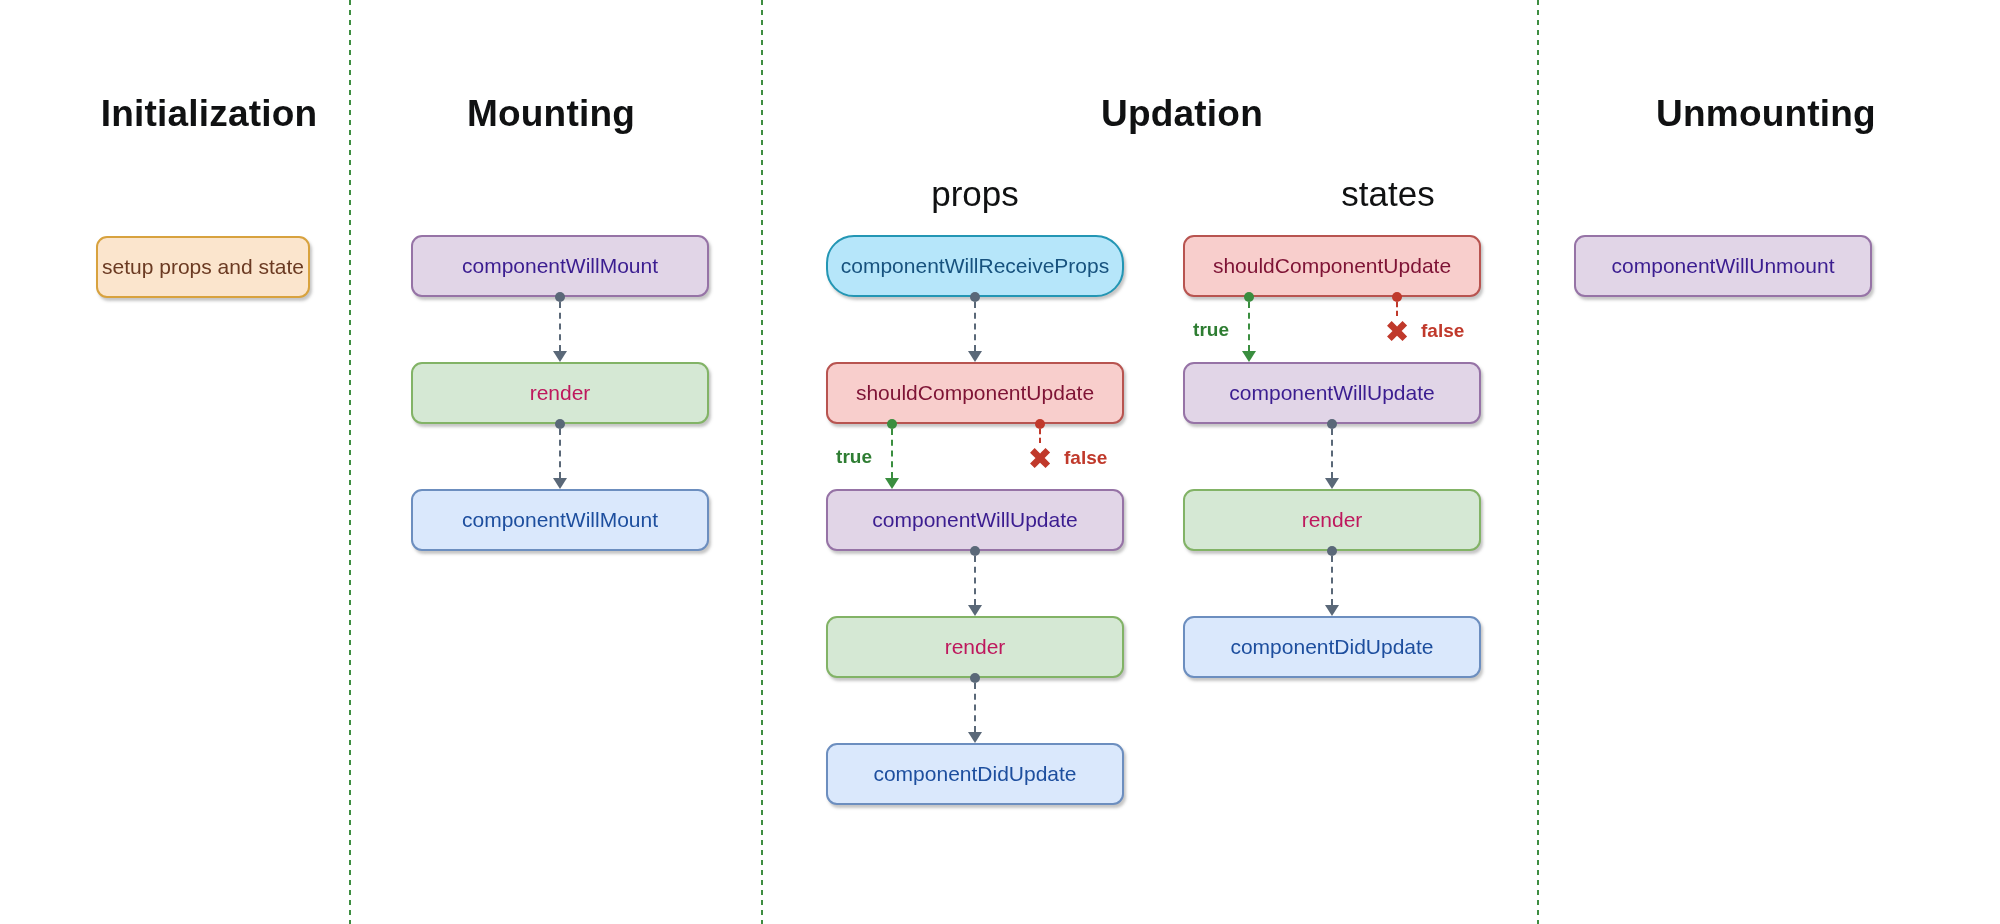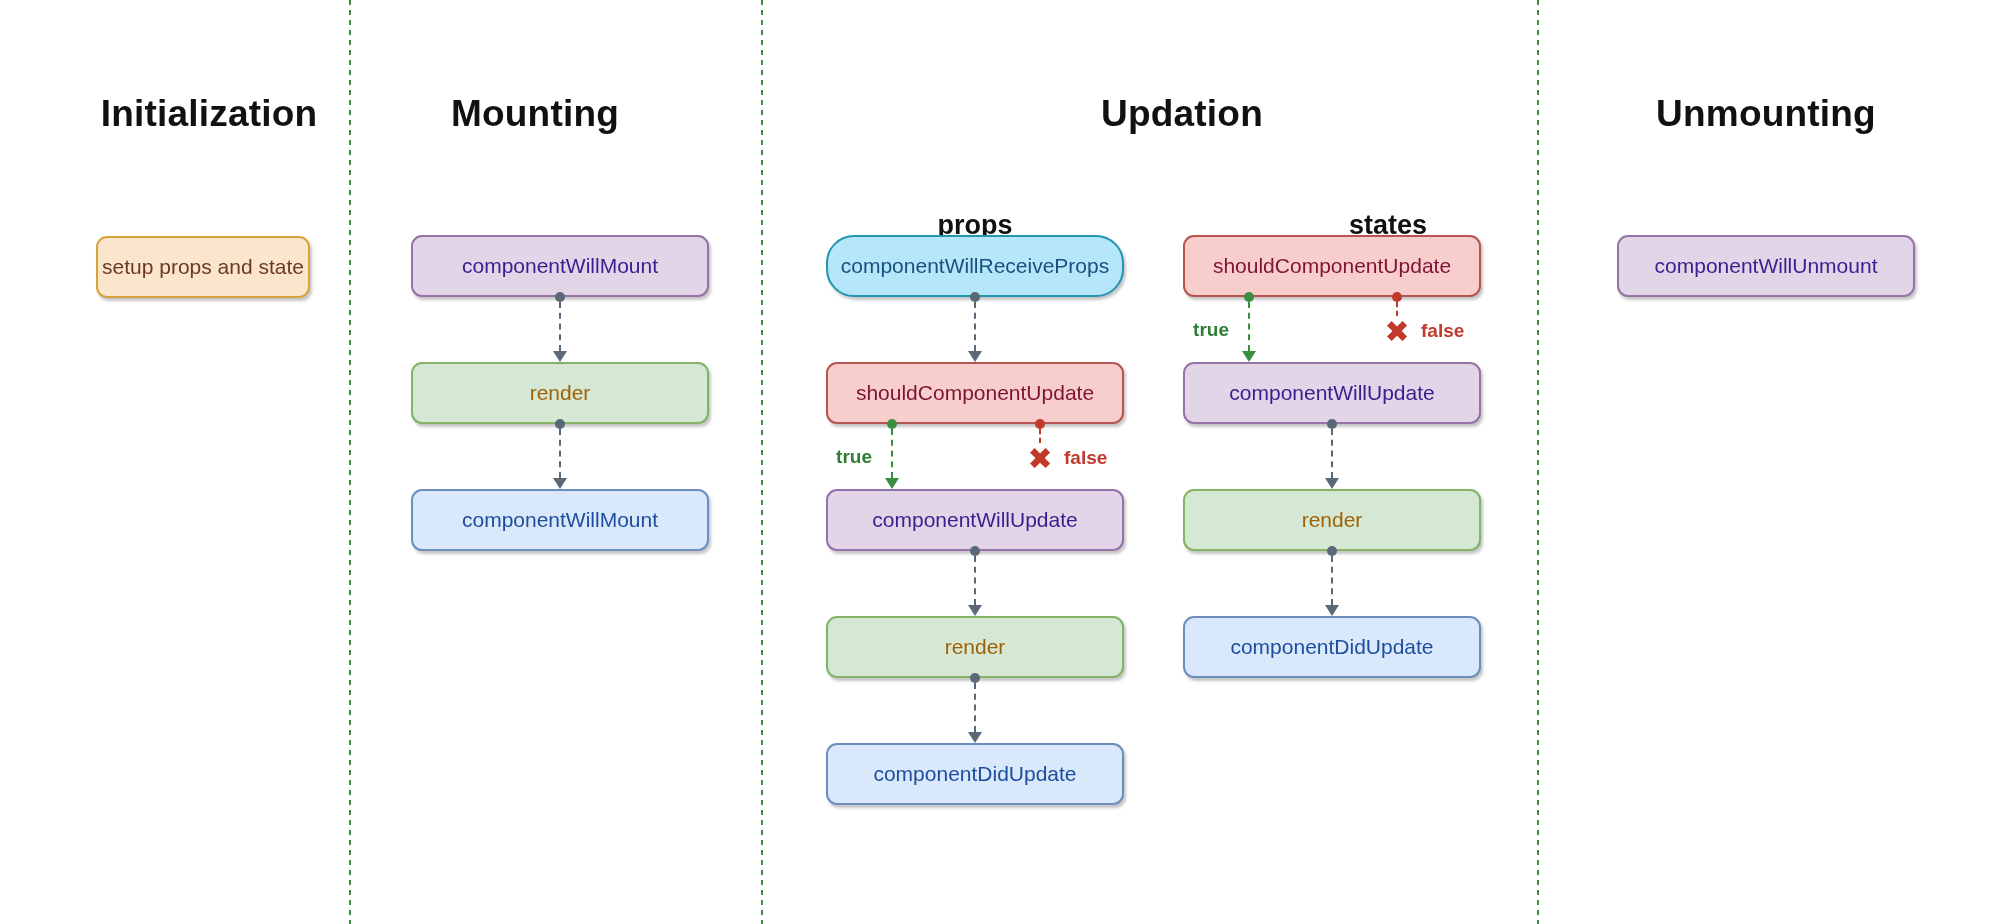--- a/index.html
+++ b/index.html
@@ -10,32 +10,32 @@
   .divider{
     position:absolute;top:0;height:924px;width:2px;
     background:repeating-linear-gradient(to bottom,#3E8E41 0 5px,transparent 5px 10px);
   }
   .section-title{
     position:absolute;top:93px;transform:translateX(-50%);
     font-size:37px;font-weight:600;color:#101112;white-space:nowrap;letter-spacing:0.2px;
   }
   .sub-title{
     position:absolute;top:174px;transform:translateX(-50%);
-    font-size:27px;font-weight:700;color:#101112;white-space:nowrap;margin-top:36px;
+    font-size:35px;font-weight:400;color:#101112;white-space:nowrap;
   }
   .box{
     position:absolute;width:298px;height:62px;box-sizing:border-box;
     border:2px solid;border-radius:11px;
     display:flex;align-items:center;justify-content:center;
     font-size:21px;font-weight:500;white-space:nowrap;
     box-shadow:2px 3px 3px rgba(90,90,90,0.35);
   }
   .box.orange{background:#FBE5CD;border-color:#D8A23E;color:#6B3A22;}
   .box.purple{background:#E1D5E7;border-color:#9673A6;color:#3B1D90;}
-  .box.green {background:#D5E8D4;border-color:#82B366;color:#a16207;}
+  .box.green {background:#D5E8D4;border-color:#82B366;color:#be185d;}
   .box.blue  {background:#DAE8FC;border-color:#6C8EBF;color:#1D4E9E;}
   .box.cyan  {background:#B6E6FA;border-color:#2396B4;color:#17527E;border-radius:28px;}
   .box.red   {background:#F8CECC;border-color:#B85450;color:#7E1335;}
 
   .flow{position:absolute;width:14px;display:flex;flex-direction:column;align-items:center;}
   .flow .dot{width:10px;height:10px;border-radius:50%;}
   .flow .line{width:0;border-left:2px dashed;}
   .flow .line.long{height:49px;}
   .flow .line.short{height:14px;}
   .flow .head{width:0;height:0;border-left:7px solid transparent;border-right:7px solid transparent;border-top:11px solid;}
@@ -63,21 +63,21 @@
 </head>
 <body>
 
 <div class="canvas">
 
   <div class="divider" style="left:349px"></div>
   <div class="divider" style="left:761px"></div>
   <div class="divider" style="left:1537px"></div>
 
   <div class="section-title" style="left:209px">Initialization</div>
-  <div class="section-title" style="left:535px">Mounting</div>
+  <div class="section-title" style="left:551px">Mounting</div>
   <div class="section-title" style="left:1182px">Updation</div>
   <div class="section-title" style="left:1766px">Unmounting</div>
 
   <div class="sub-title" style="left:975px">props</div>
   <div class="sub-title" style="left:1388px">states</div>
 
   <div class="box purple" style="left:411px;top:235px">componentWillMount</div>
 
   <div class="box orange" style="left:96px;top:236px;width:214px">setup props and state</div>
   <div class="box green" style="left:411px;top:362px">render</div>
@@ -153,15 +153,15 @@
   </div>
   <div class="branch-label true" style="left:1229px;top:319px">true</div>
 
   <div class="flow falsered" style="left:1390px;top:292px">
     <div class="dot"></div>
     <div class="line short"></div>
   </div>
   <div class="x-mark" style="left:1397px;top:317px">✖</div>
   <div class="branch-label false" style="left:1421px;top:320px">false</div>
 
-  <div class="box purple" style="left:1617px;top:235px">componentWillUnmount</div>
+  <div class="box purple" style="left:1574px;top:235px">componentWillUnmount</div>
 
 </div>
 
 </body></html>

